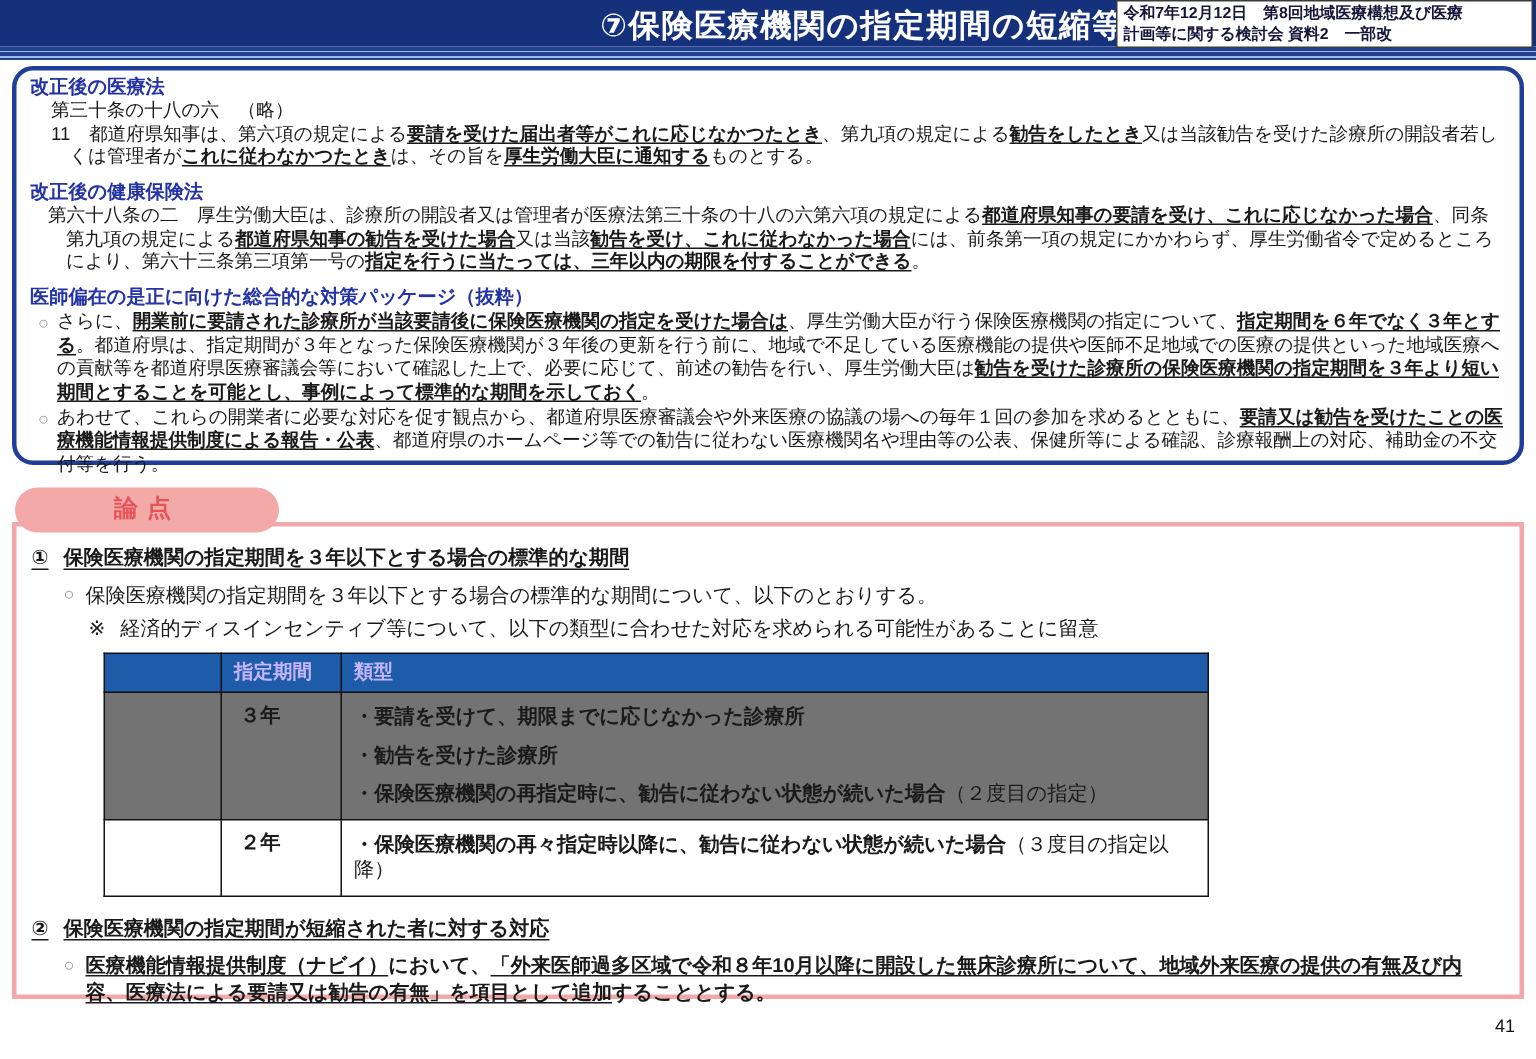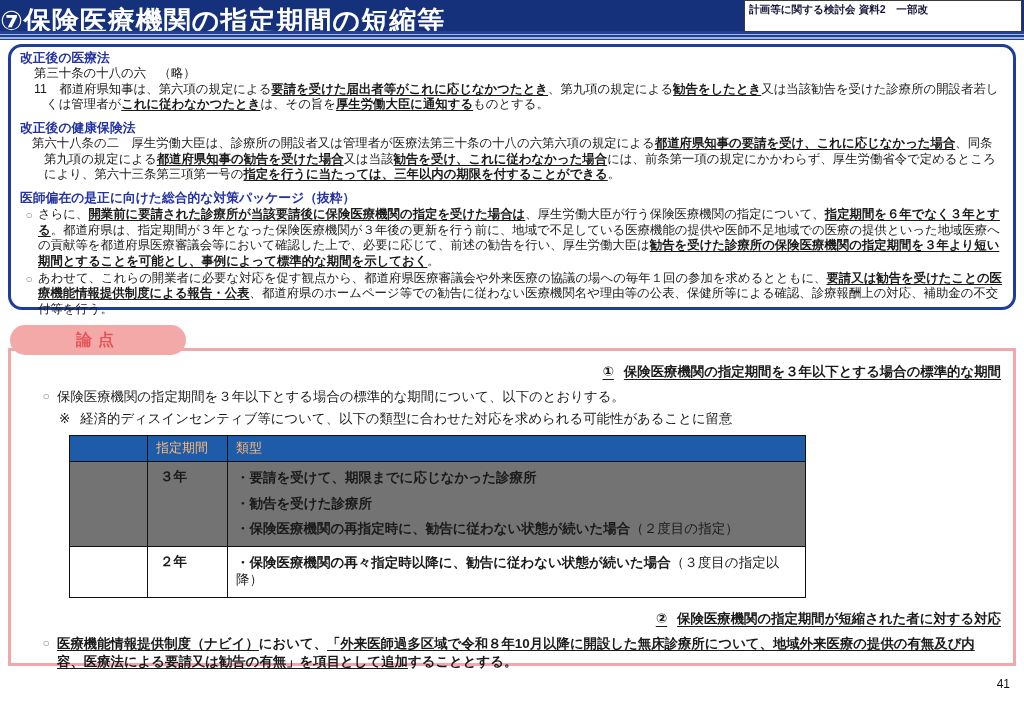--- a/index.html
+++ b/index.html
@@ -2,22 +2,22 @@
 <html><head>
 <meta charset="utf-8">
 <style>
   * { margin:0; padding:0; box-sizing:border-box; }
   html,body { width:1024px; height:706px; background:#fff;
     font-family:"Liberation Sans","DejaVu Sans",sans-serif; color:#1a1a1a; }
   .page { position:relative; width:1024px; height:706px; background:#fff; overflow:hidden; }
 
   
   .header-bar { position:absolute; top:0; left:0; right:0; height:31px; background:#15317C; }
-  .header-title { position:absolute; top:3px; left:0; width:750px; text-align:left;
-    color:#fff; font-size:27px; font-weight:bold; letter-spacing:1px; }
+  .header-title { position:absolute; top:3px; left:0; width:750px; text-align:right;
+    color:#fff; font-size:21px; font-weight:bold; letter-spacing:1px; }
   .note-box { position:absolute; top:0; right:2px; width:278px; height:32px; background:#fff;
     border:1px solid #3a3a3a; padding:1px 4px; font-size:10.6px; line-height:1.33;
     color:#16163a; font-weight:bold; z-index:3; }
   .sep { position:absolute; top:31px; left:0; right:0; height:9px;
     background:linear-gradient(to bottom,#24418f 0 30%,#9db8e8 30% 44%,#24418f 44% 72%,#9db8e8 72% 86%,#24418f 86% 100%); }
 
   
   .law-box { position:absolute; top:44px; left:8px; width:1008px; height:266px;
     border:3px solid #1F3D99; border-radius:14px; background:#fff; padding:3px 9px 3px 9px;
     font-size:12.4px; line-height:1.26; }
@@ -31,31 +31,31 @@
   .bullet-text { flex:1; }
   .b { font-weight:bold; }
   .u { text-decoration:underline; text-underline-offset:2px; }
 
   
   .ronten-badge { position:absolute; top:325px; left:10px; width:176px; height:30px;
     background:#F4A9A9; border-radius:15px; z-index:2; text-align:center;
     color:#E4555A; font-weight:bold; font-size:16px; letter-spacing:6px; line-height:30px; }
   .disc-box { position:absolute; top:348px; left:8px; width:1008px; height:318px;
     border:3px solid #F2A8A8; background:#fff; padding:12px 12px 0 10px; font-size:13.4px; line-height:1.3; }
-  .disc-title { font-weight:bold; text-decoration:underline; text-underline-offset:3px; margin-bottom:8px;text-align:right; }
+  .disc-title { font-weight:bold; text-decoration:underline; text-underline-offset:3px; margin-bottom:8px; }
   .disc-title .no { margin-right:10px; }
   .disc-bullet { display:flex; margin:6px 0 4px 14px; }
   .disc-bullet .bullet-marker { width:22px; flex:0 0 22px; }
   .note-line { margin:4px 0 8px 38px; }
   .note-mark { margin-right:10px; }
 
   
   .periods-table { margin-left:48px; border-collapse:collapse; width:737px; font-size:13.5px; }
   .periods-table th, .periods-table td { border:1.6px solid #111; vertical-align:top; }
-  .periods-table th { background:#1E5BA9; color:#fdba74; font-weight:normal; text-align:left;
+  .periods-table th { background:#1E5BA9; color:#c4b5fd; font-weight:bold; text-align:left;
     padding:4px 8px; font-size:13px; }
   .col-blank { width:78px; }
   .col-period { width:80px; }
   .row-alt td { background:#737373; }
   .cell-period { padding:6px 0 6px 12px; font-weight:bold; }
   .cell-type { padding:6px 8px; }
   .type-line { margin:1px 0 8px 0; }
   .type-line:last-child { margin-bottom:2px; }
 
   .item2-wrap { margin-top:12px; }
@@ -63,20 +63,21 @@
 </style>
 </head>
 <body>
 
 <div class="page">
 
   <div class="header-bar">
     <div class="header-title">⑦保険医療機関の指定期間の短縮等</div>
   </div>
   <div class="note-box">
+    <div>令和7年12月12日　第8回地域医療構想及び医療</div>
     <div>計画等に関する検討会 資料2　一部改</div>
   </div>
   <div class="sep"></div>
 
   <div class="law-box">
 
     <div class="law-sec">
       <div class="blue-head">改正後の医療法</div>
       <div class="article-line">第三十条の十八の六　（略）</div>
       <div class="hang"><span>11　都道府県知事は、第六項の規定による</span><span class="b u">要請を受けた届出者等がこれに応じなかつたとき</span><span>、第九項の規定による</span><span class="b u">勧告をしたとき</span><span>又は当該勧告を受けた診療所の開設者若しくは管理者が</span><span class="b u">これに従わなかつたとき</span><span>は、その旨を</span><span class="b u">厚生労働大臣に通知する</span><span>ものとする。</span></div>

